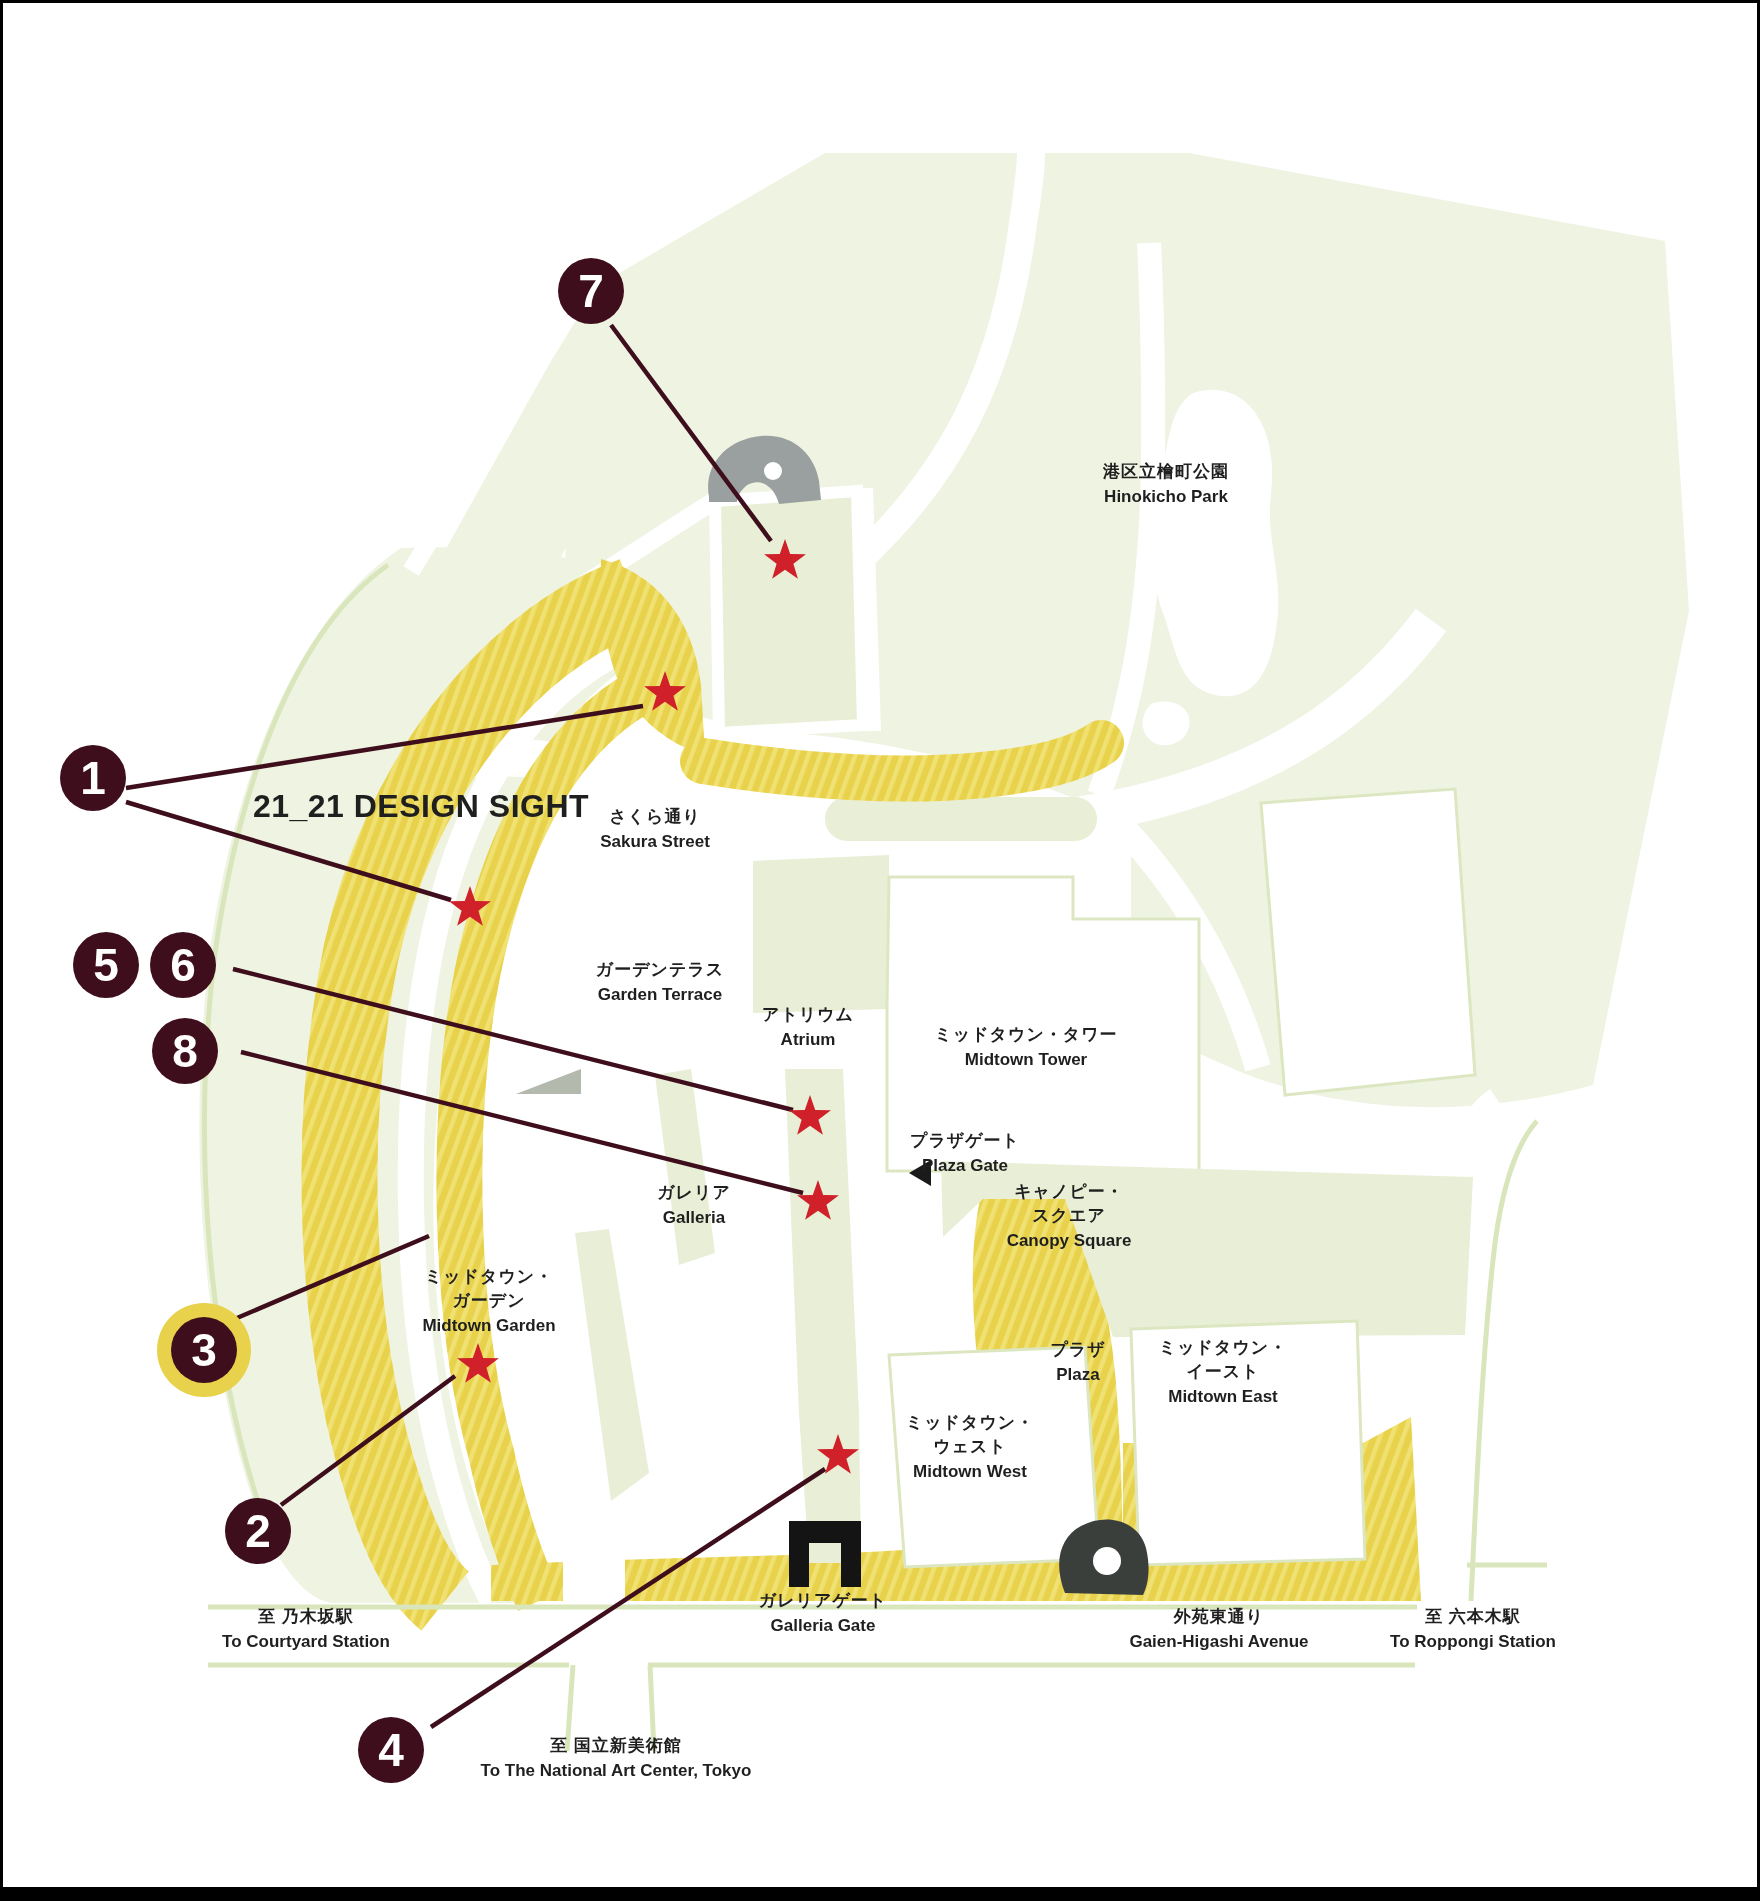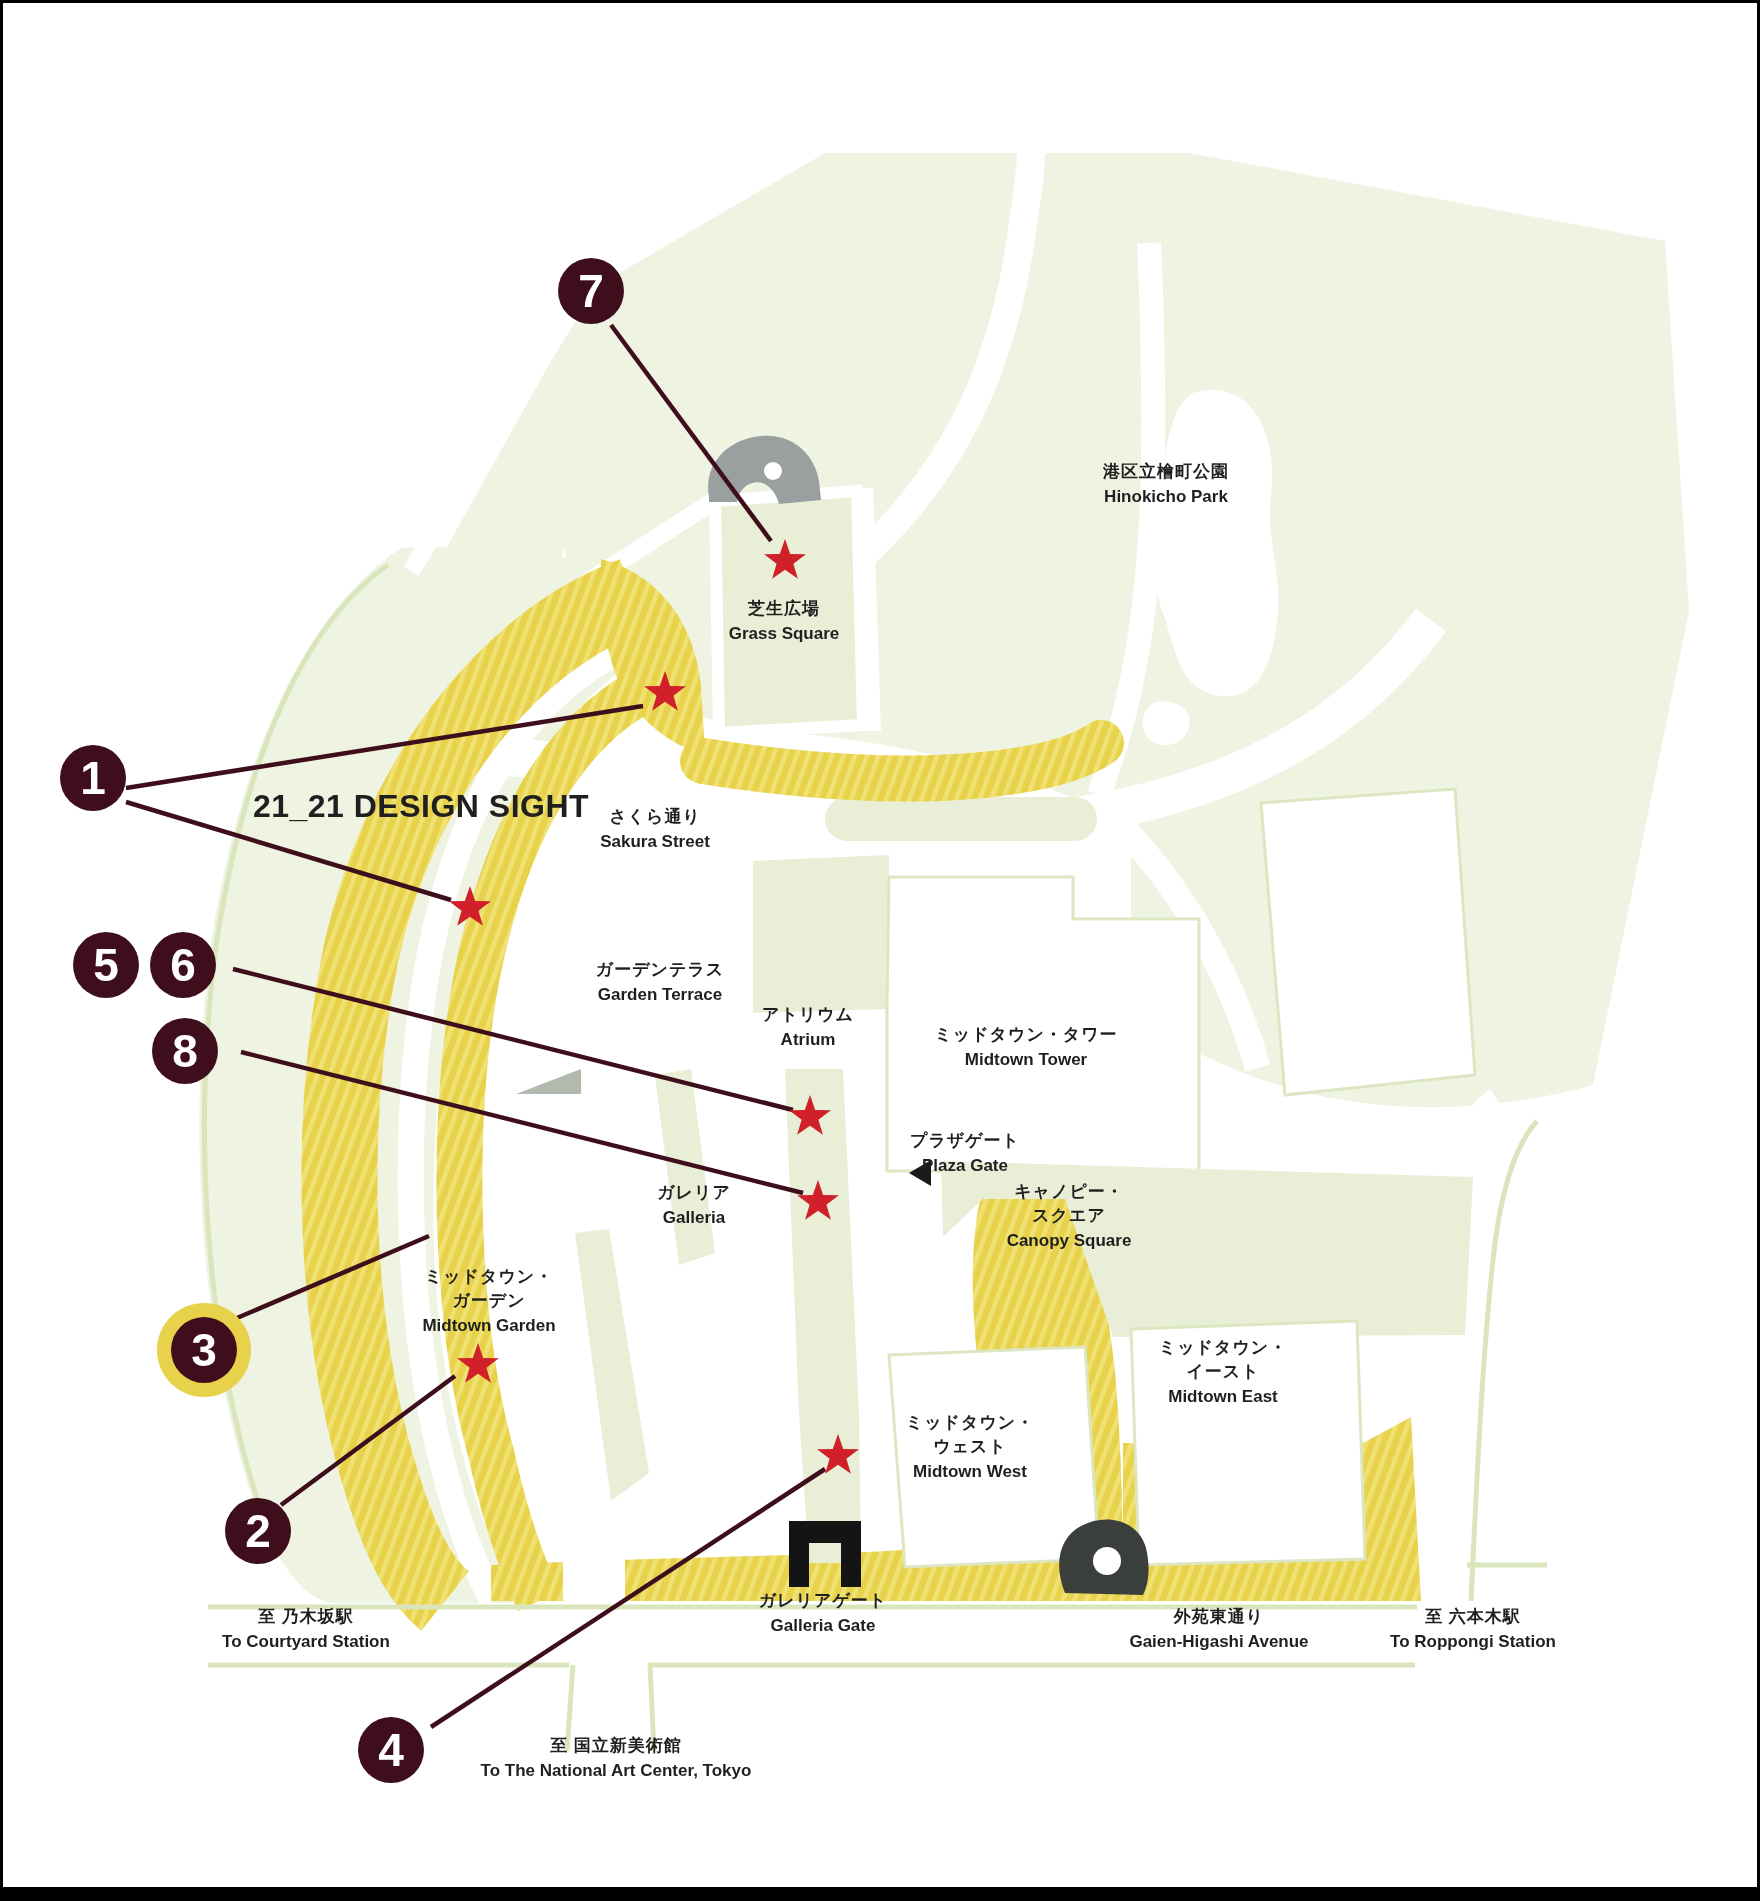--- a/index.html
+++ b/index.html
@@ -181,24 +181,20 @@
   </svg>
 
   <div id="labels-layer">
       <div class="map-label title" style="left: 418px; top: 790px;">
         <span class="en">21_21 DESIGN SIGHT</span>
       </div>
       <div class="map-label" style="left: 652px; top: 802px;">
         <span class="jp">さくら通り</span>
         <span class="en">Sakura Street</span>
       </div>
-      <div class="map-label" style="left: 781px; top: 594px;">
-        <span class="jp">芝生広場</span>
-        <span class="en">Grass Square</span>
-      </div>
       <div class="map-label" style="left: 1163px; top: 457px;">
         <span class="jp">港区立檜町公園</span>
         <span class="en">Hinokicho Park</span>
       </div>
       <div class="map-label" style="left: 657px; top: 955px;">
         <span class="jp">ガーデンテラス</span>
         <span class="en">Garden Terrace</span>
       </div>
       <div class="map-label" style="left: 805px; top: 1000px;">
         <span class="jp">アトリウム</span>
@@ -219,20 +215,24 @@
       <div class="map-label" style="left: 1066px; top: 1177px;">
         <span class="jp">キャノピー・</span>
         <span class="jp">スクエア</span>
         <span class="en">Canopy Square</span>
       </div>
       <div class="map-label" style="left: 486px; top: 1262px;">
         <span class="jp">ミッドタウン・</span>
         <span class="jp">ガーデン</span>
         <span class="en">Midtown Garden</span>
       </div>
+      <div class="map-label" style="left: 1075px; top: 1335px;">
+        <span class="jp">プラザ</span>
+        <span class="en">Plaza</span>
+      </div>
       <div class="map-label" style="left: 1220px; top: 1333px;">
         <span class="jp">ミッドタウン・</span>
         <span class="jp">イースト</span>
         <span class="en">Midtown East</span>
       </div>
       <div class="map-label" style="left: 967px; top: 1408px;">
         <span class="jp">ミッドタウン・</span>
         <span class="jp">ウェスト</span>
         <span class="en">Midtown West</span>
       </div>

